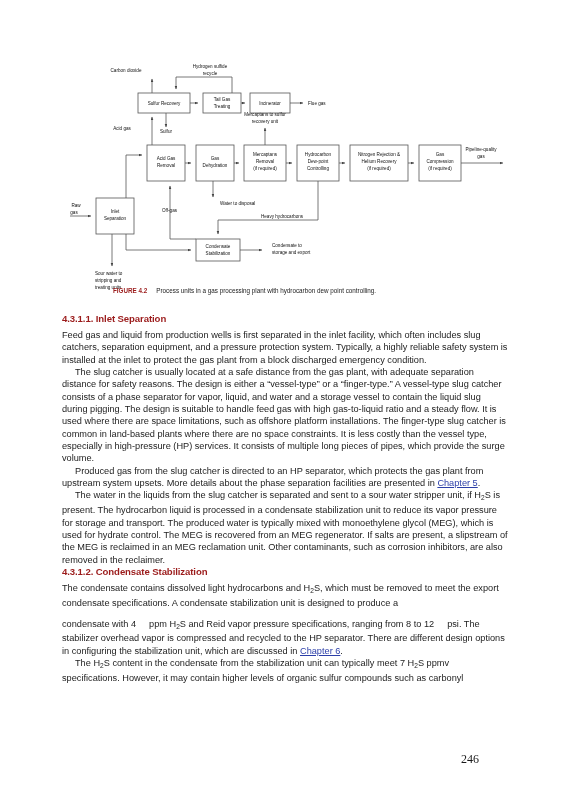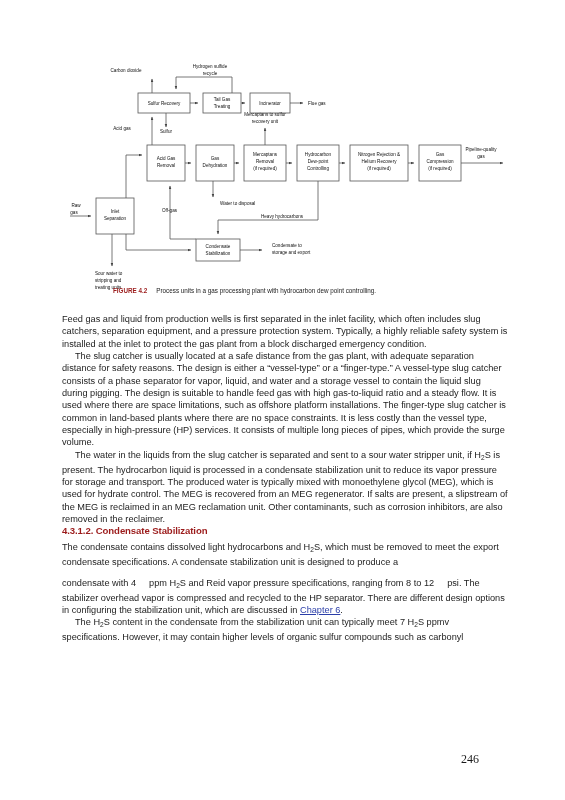--- a/index.html
+++ b/index.html
@@ -230,26 +230,28 @@
       </g>
     </svg>
   </div>
 
   <div id="figure-caption">
     <span class="fig-num">FIGURE 4.2</span><span>Process units in a gas processing plant with hydrocarbon dew point controlling.</span>
   </div>
 
   <div id="text-column">
 
+    <h2 class="section-heading">4.3.1.1. Inlet Separation</h2>
 
     <p class="body-par">Feed gas and liquid from production wells is first separated in the inlet facility, which often includes slug catchers, separation equipment, and a pressure protection system. Typically, a highly reliable safety system is installed at the inlet to protect the gas plant from a block discharged emergency condition.</p>
 
 
     <p class="body-par indent">The slug catcher is usually located at a safe distance from the gas plant, with adequate separation distance for safety reasons. The design is either a “vessel-type” or a “finger-type.” A vessel-type slug catcher consists of a phase separator for vapor, liquid, and water and a storage vessel to contain the liquid slug during pigging. The design is suitable to handle feed gas with high gas-to-liquid ratio and a steady flow. It is used where there are space limitations, such as offshore platform installations. The finger-type slug catcher is common in land-based plants where there are no space constraints. It is less costly than the vessel type, especially in high-pressure (HP) services. It consists of multiple long pieces of pipes, which provide the surge volume.</p>
 
+    <p class="body-par indent"><span>Produced gas from the slug catcher is directed to an HP separator, which protects the gas plant from upstream system upsets. More details about the phase separation facilities are presented in </span><a class="xref" href="#">Chapter 5</a><span>.</span></p>
 
     <p class="body-par indent"><span>The water in the liquids from the slug catcher is separated and sent to a sour water stripper unit, if H</span><sub>2</sub><span>S is present. The hydrocarbon liquid is processed in a condensate stabilization unit to reduce its vapor pressure for storage and transport. The produced water is typically mixed with monoethylene glycol (MEG), which is used for hydrate control. The MEG is recovered from an MEG regenerator. If salts are present, a slipstream of the MEG is reclaimed in an MEG reclamation unit. Other contaminants, such as corrosion inhibitors, are also removed in the reclaimer.</span></p>
 
     <h2 class="section-heading second">4.3.1.2. Condensate Stabilization</h2>
 
     <p class="body-par"><span>The condensate contains dissolved light hydrocarbons and H</span><sub>2</sub><span>S, which must be removed to meet the export condensate specifications. A condensate stabilization unit is designed to produce a</span></p>
 
     <p class="body-par spaced"><span>condensate with 4</span><span class="wide-gap"></span><span>ppm H</span><sub>2</sub><span>S and Reid vapor pressure specifications, ranging from 8 to 12</span><span class="wide-gap"></span><span>psi. The stabilizer overhead vapor is compressed and recycled to the HP separator. There are different design options in configuring the stabilization unit, which are discussed in </span><a class="xref" href="#">Chapter 6</a><span>.</span></p>
 
     <p class="body-par indent"><span>The H</span><sub>2</sub><span>S content in the condensate from the stabilization unit can typically meet 7 H</span><sub>2</sub><span>S ppmv specifications. However, it may contain higher levels of organic sulfur compounds such as carbonyl</span></p>

